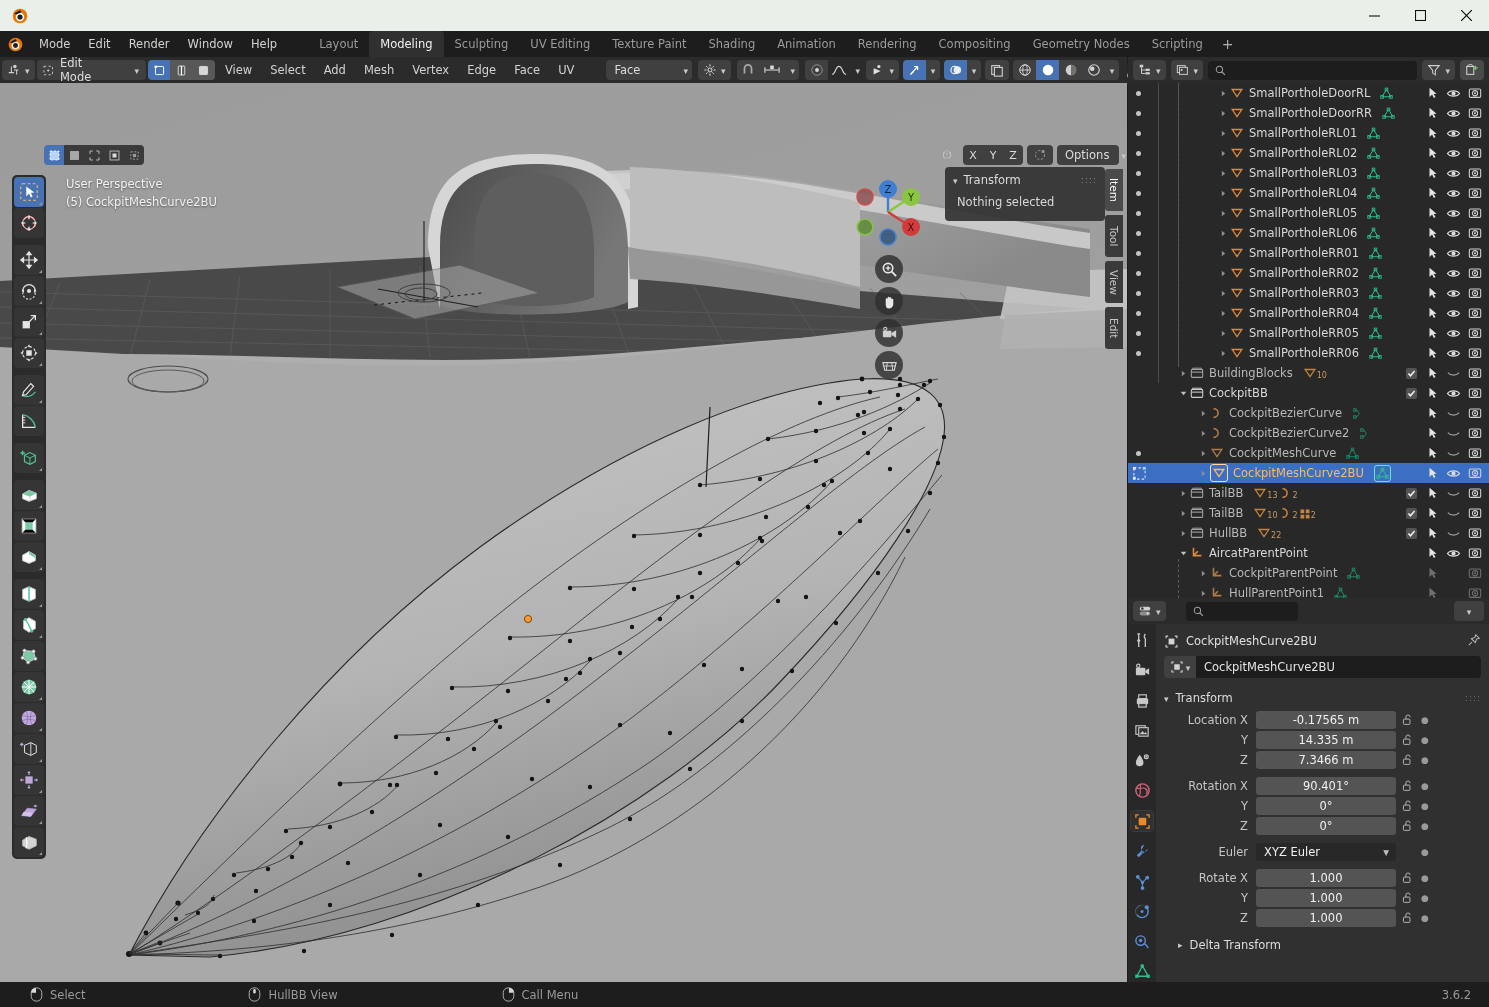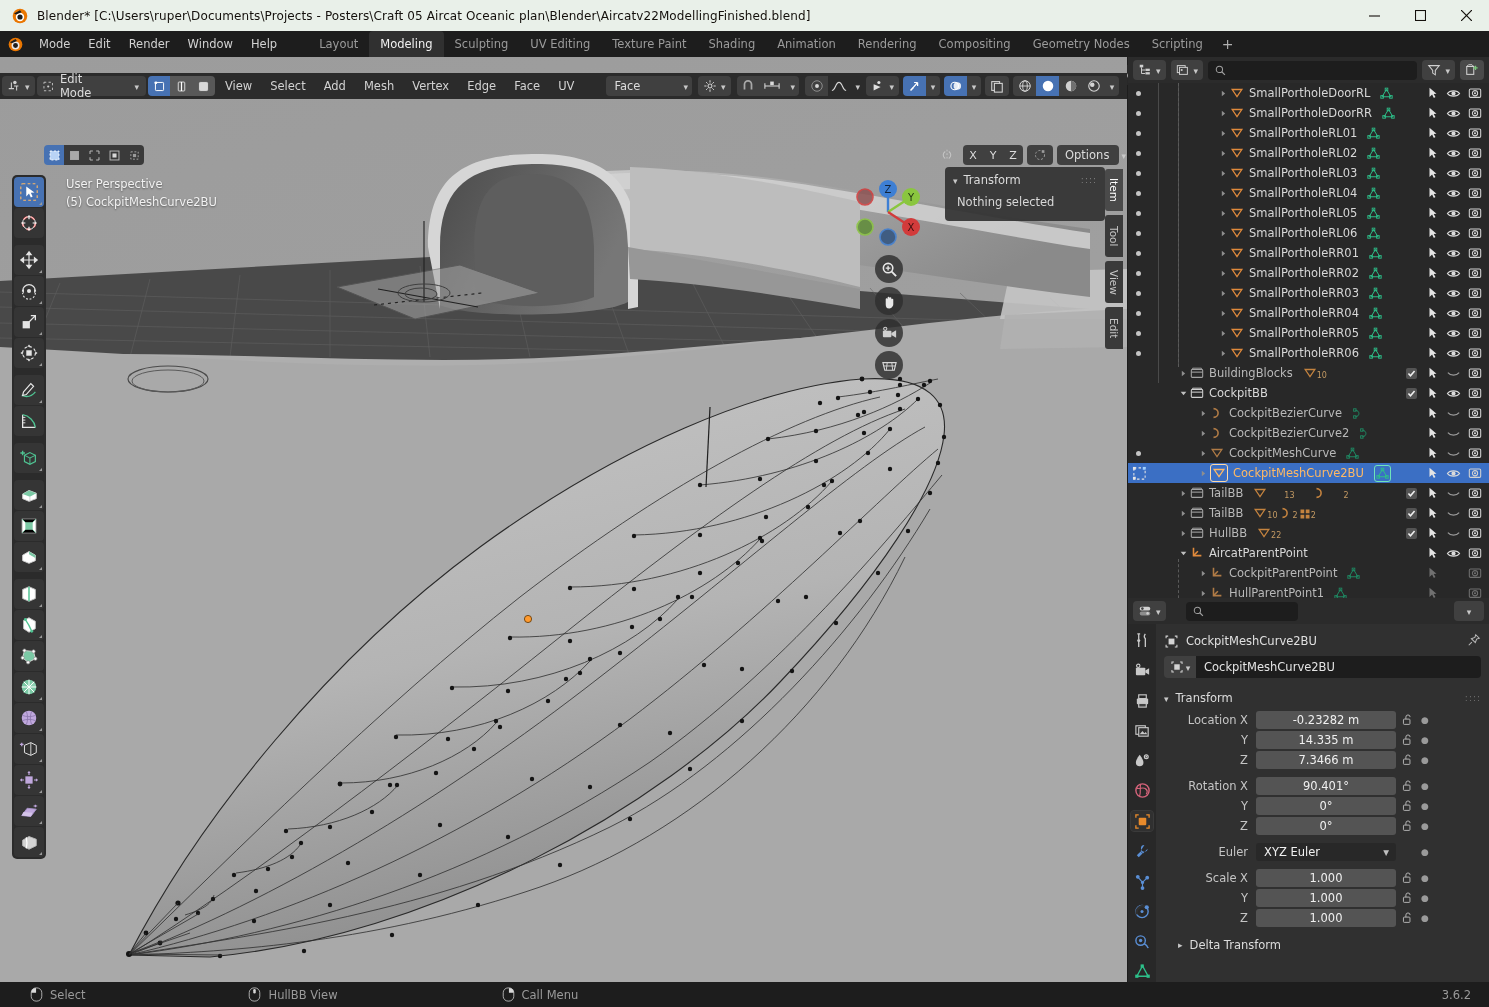--- a/index.html
+++ b/index.html
@@ -60,21 +60,21 @@
     background:#404040; height:20px; width:22px; display:flex; align-items:center; justify-content:center;
   }
   .id-btn.dim { background:#2c2c2c; }
 
   
   .viewport {
     position:absolute; left:0; top:57px; width:1127px; height:925px;
     background:#9a9a9a; overflow:hidden;
   }
   .vp-header {
-    position:absolute; left:0; top:16px; width:1127px; height:26px;
+    position:absolute; left:0; top:0; width:1127px; height:26px;
     background:#2b2b2b; display:flex; align-items:center; padding-left:2px; gap:2px;
     z-index: 40;
   }
   .hdr-btn {
     height:20px; background:#404040; border-radius:4px; display:flex; align-items:center;
     padding:0 5px; gap:4px; color:#dcdcdc; font-size:11.5px;
   }
   .hdr-menu { padding: 3px 8px; color:#d2d2d2; font-size:11.5px; border-radius:3px; }
   .seg { display:flex; height:20px; border-radius:4px; overflow:hidden; }
   .seg > div {
@@ -254,21 +254,20 @@
 
   <div class="titlebar">
     <span class="blender-logo">
       <svg width="16" height="16" viewBox="0 0 16 16">
         <circle cx="8" cy="8" r="7.3" fill="#ea7600"></circle>
         <circle cx="8" cy="9" r="4.2" fill="#fff"></circle>
         <circle cx="8" cy="9" r="2.6" fill="#1d1d1d"></circle>
         <path d="M2 5.5 L8 2.2 L9.5 4.2 L4 6.6 Z" fill="#1d1d1d"></path>
       </svg>
     </span>
-    <span class="title-text">Blender* [C:\Users\ruper\Documents\Projects - Posters\Craft 05 Aircat Oceanic plan\Blender\Aircatv22ModellingFinished.blend]</span>
     <div class="winbtns">
       <div class="winbtn">
         <svg width="11" height="11">
             <line x1="0" y1="6" x2="11" y2="6" stroke="#14100c" stroke-width="1.1"></line>
           </svg>
       </div>
       <div class="winbtn">
         <svg width="11" height="11">
             <rect x="0.5" y="0.5" width="10" height="10" fill="none" stroke="#14100c" stroke-width="1.1"></rect>
           </svg>
@@ -2023,21 +2022,21 @@
             </svg>
           </span>
           <span style="display:inline-flex;margin-right:5px">
             <svg width="14" height="14" viewBox="0 0 16 16">
               <rect x="1.5" y="4" width="13" height="9" rx="1" fill="none" stroke="#a3a3a3" stroke-width="1.2"></rect>
               <path d="M1.5 7 L14.5 7" stroke="#a3a3a3" stroke-width="1.2"></path>
               <path d="M3 4 L3 2.5 L13 2.5 L13 4" fill="none" stroke="#a3a3a3" stroke-width="1.1"></path>
             </svg>
           </span>
           <span class="o-name ">TailBB</span>
-          <span style="display:inline-flex;align-items:flex-end;margin-left:10px;gap:18px">
+          <span style="display:inline-flex;align-items:flex-end;margin-left:10px;gap:1px">
             <svg width="14" height="14" viewBox="0 0 16 16">
               <path d="M2.5 4 L13.5 4 L8 12 Z" fill="none" stroke="#c4833f" stroke-width="1.5"></path>
             </svg>
             <span class="o-count">13</span>
             <svg width="14" height="14" viewBox="0 0 16 16">
               <path d="M4 3 C 11 3, 11 13, 4 13" fill="none" stroke="#c4833f" stroke-width="1.8"></path>
             </svg>
             <span class="o-count">2</span>
           </span>
           <span class="o-icons-right">
@@ -2440,21 +2439,21 @@
 
       <div class="panel-hdr">
         <span class="chev-dn"></span>
         <span>Transform</span>
         <span class="grip4">::::</span>
       </div>
 
       <div id="prop-fields">
           <div class="prow">
             <span class="plabel">Location X</span>
-            <span class="pvalue">-0.23282 m</span>
+            <span class="pvalue">-0.17565 m</span>
             <span class="plock">
               <svg width="13" height="13" viewBox="0 0 16 16">
                 <rect x="3" y="7.5" width="8" height="6.5" rx="1" fill="none" stroke="#b4b4b4" stroke-width="1.2"></rect>
                 <path d="M6 7.5 L6 5 A2.6 2.6 0 0 1 11.2 5" fill="none" stroke="#b4b4b4" stroke-width="1.2"></path>
               </svg>
             </span>
             <span class="pdot">●</span>
           </div>
           <div class="prow">
             <span class="plabel">Y</span>
@@ -2514,21 +2513,21 @@
           </div>
           <div class="gap6"></div>
           <div class="prow">
             <span class="plabel">Euler</span>
             <span class="pvalue select">XYZ Euler<span class="chev">▾</span></span>
             <span class="plock"></span>
             <span class="pdot">●</span>
           </div>
           <div class="gap6"></div>
           <div class="prow">
-            <span class="plabel">Scale X</span>
+            <span class="plabel">Rotate X</span>
             <span class="pvalue">1.000</span>
             <span class="plock">
               <svg width="13" height="13" viewBox="0 0 16 16">
                 <rect x="3" y="7.5" width="8" height="6.5" rx="1" fill="none" stroke="#b4b4b4" stroke-width="1.2"></rect>
                 <path d="M6 7.5 L6 5 A2.6 2.6 0 0 1 11.2 5" fill="none" stroke="#b4b4b4" stroke-width="1.2"></path>
               </svg>
             </span>
             <span class="pdot">●</span>
           </div>
           <div class="prow">

